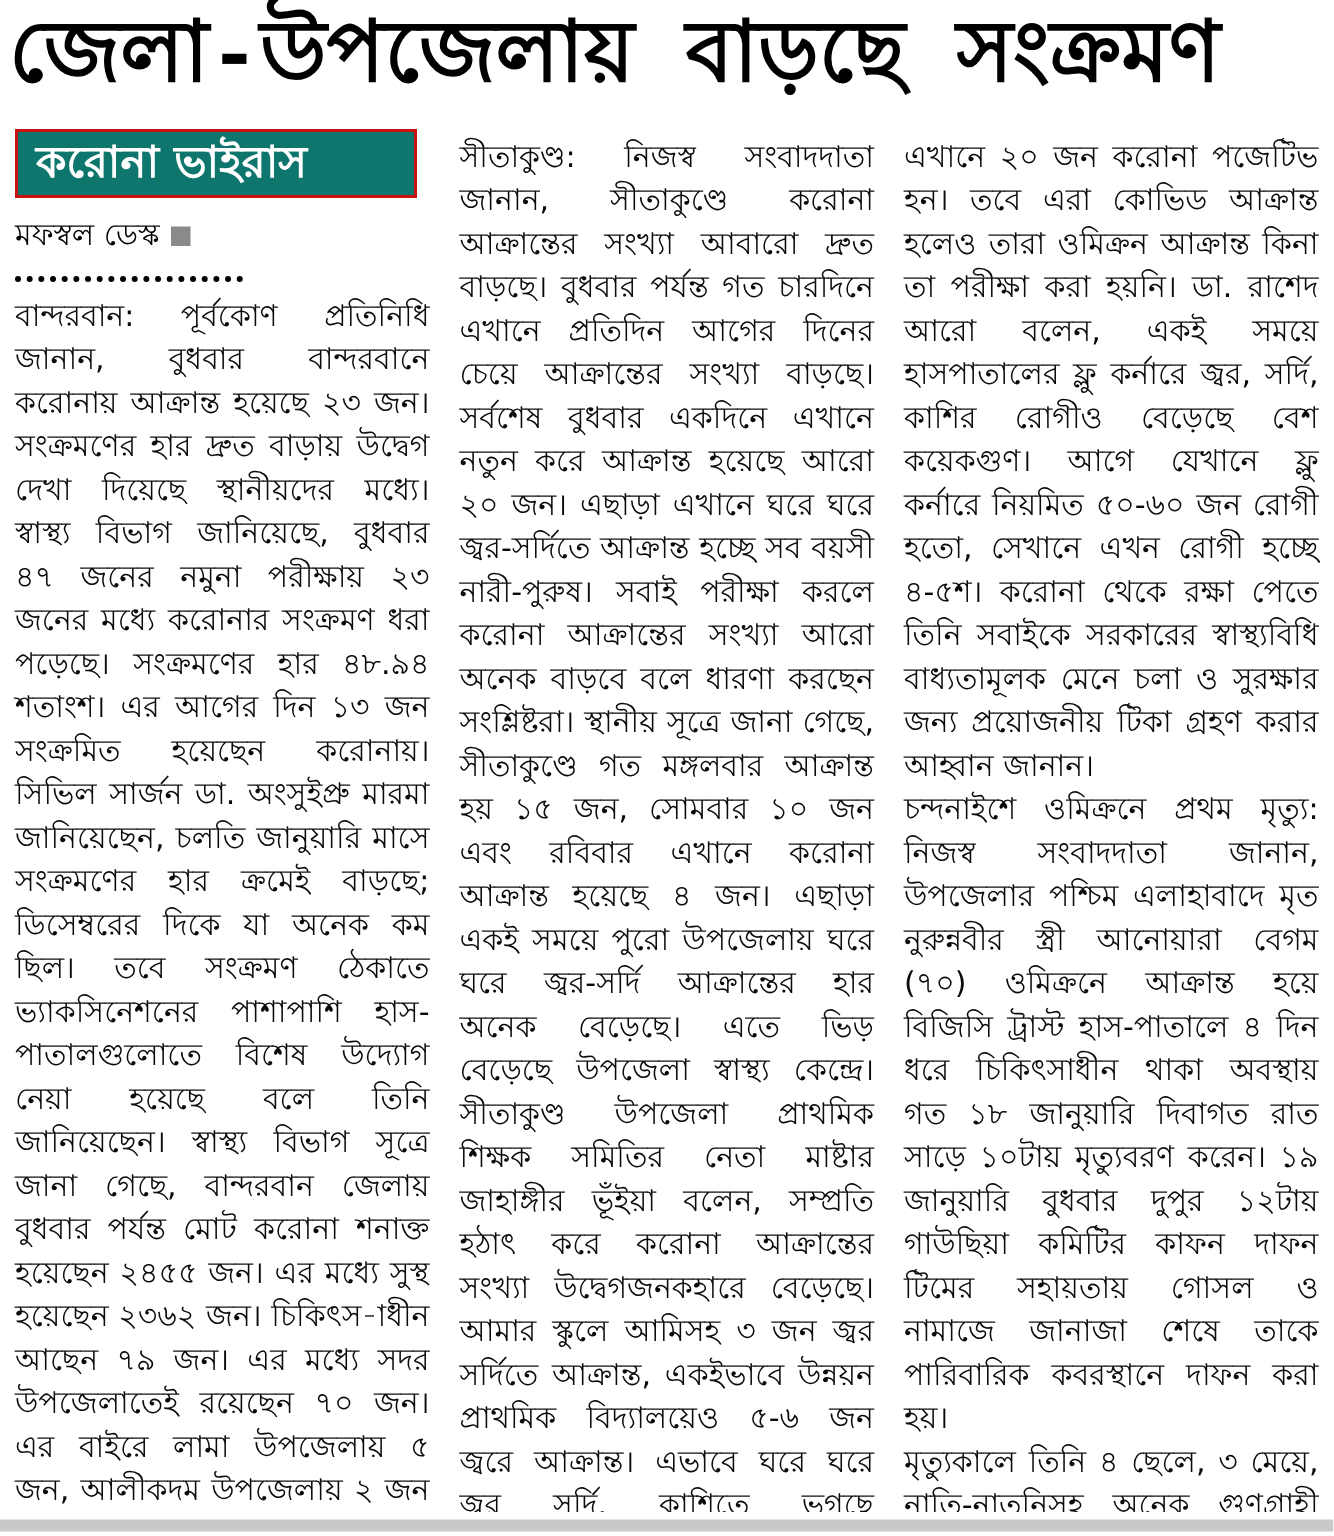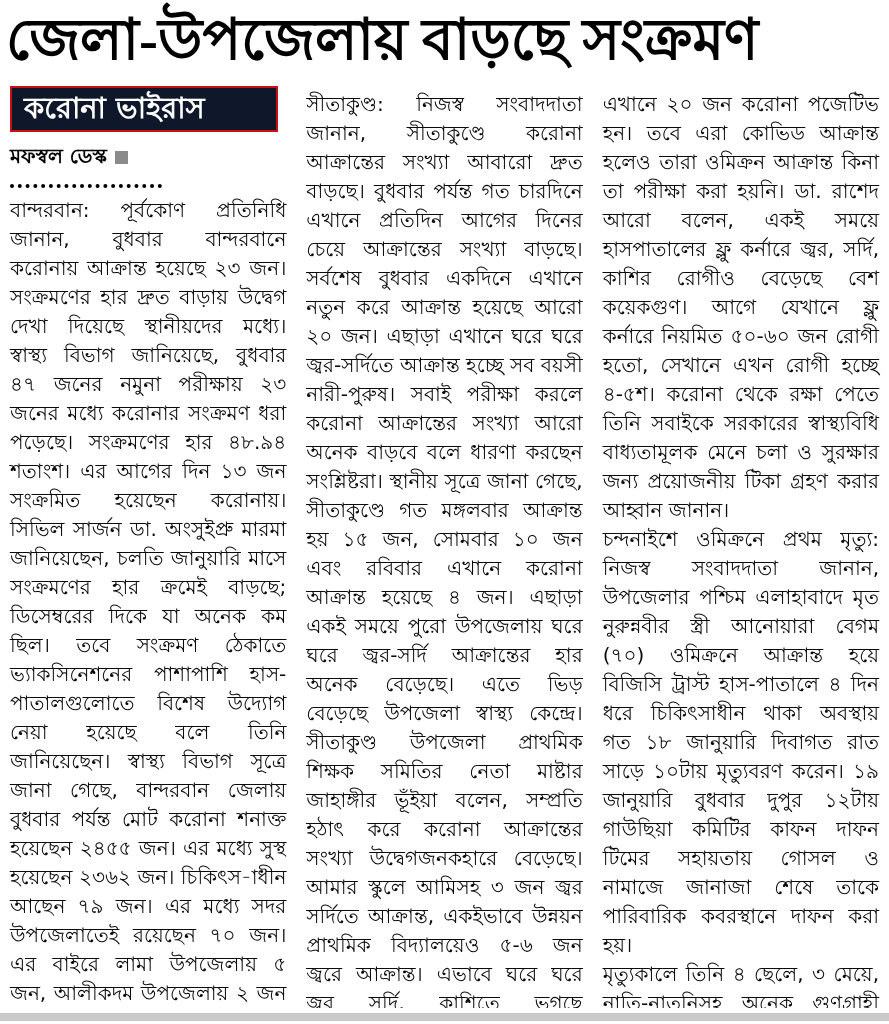--- a/index.html
+++ b/index.html
@@ -7,52 +7,52 @@
   .page {
     position: relative;
     width: 889px;
     height: 1024px;
     background: #ffffff;
     overflow: hidden;
     font-family: "DejaVu Sans", sans-serif;
     color: #000000;
   }
   .headline {
-    font-family: Liberation Serif, serif;
+    font-family: Liberation Mono, monospace;
     font-weight: bold;
     font-size: 57px;
     line-height: 80px;
     padding: 0 6px;
     height: 84px;
     white-space: nowrap;
     color: #000000;
   }
   .columns {
     display: grid;
     grid-template-columns: 1fr 1fr 1fr;
     column-gap: 20px;
     padding: 0 10px;
     height: 924px;
     overflow: hidden;
   }
   .col { text-align: justify; }
   .tag-box {
-    background: #0f172a;
+    background: #0f766e;
     border: 2px solid #c81210;
     color: #ffffff;
     font-weight: bold;
     font-size: 29px;
     line-height: 40px;
     padding: 0 12px 2px 12px;
     width: 97%;
     margin-top: 2px;
   }
   .byline {
     font-size: 20px;
-    font-weight: 700;
+    font-weight: 400;
     margin-top: 9px;
     display: flex;
     align-items: center;
     gap: 8px;
   }
   .byline-square {
     display: inline-block;
     width: 13px;
     height: 13px;
     background: #8a8a8a;

